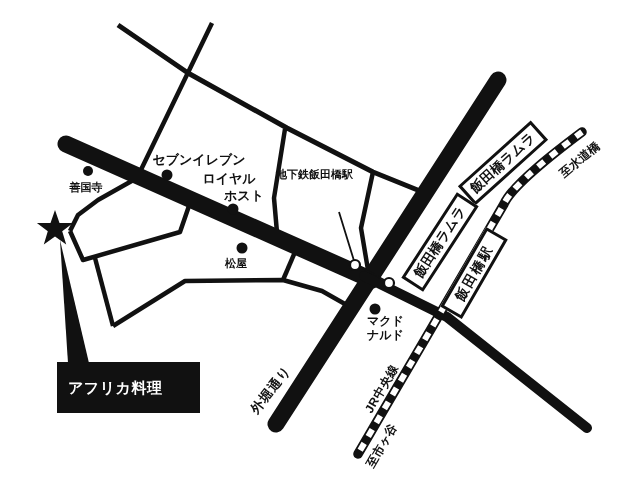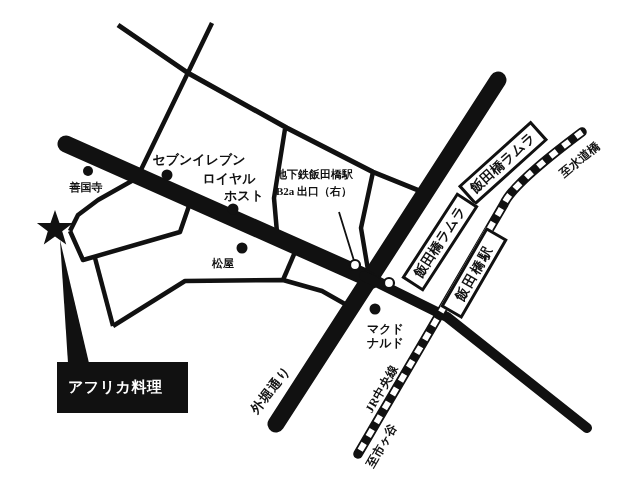--- a/index.html
+++ b/index.html
@@ -1,33 +1,33 @@
 <!DOCTYPE html>
 <html><head>
 <meta charset="utf-8">
 <style>
   html,body{margin:0;padding:0;background:#888;}
   #stage{
     position:relative;width:640px;height:491px;background:#ffffff;
-    overflow:hidden;font-family:Liberation Serif, serif;
+    overflow:hidden;font-family:Liberation Sans, sans-serif;
   }
   #stage svg{position:absolute;left:0;top:0;}
   .lbl{
     position:absolute;color:#111;font-weight:bold;white-space:nowrap;
     transform:translate(-50%,-50%);line-height:1.1;
   }
   .lbl.blk{transform:none;}
   .rot{transform-origin:center center;}
   .stationbox{
     position:absolute;background:#fff;border:3px solid #111;color:#111;
     display:flex;align-items:center;justify-content:center;
     font-weight:bold;white-space:nowrap;
   }
   .callout{
-    position:absolute;left:57px;top:362px;width:131px;height:51px;
+    position:absolute;left:57px;top:362px;width:143px;height:51px;
     background:#111;color:#fff;font-weight:bold;
     display:flex;flex-direction:column;justify-content:center;
     padding-left:11px;box-sizing:border-box;font-size:15px;line-height:21px;
     letter-spacing:0.5px;
   }
   .fs13{font-size:13px;} .fs125{font-size:11px;} .fs12{font-size:12px;}
 </style>
 </head>
 <body>
 
@@ -62,30 +62,29 @@
     <circle cx="375" cy="309" r="5.5" fill="#111"></circle>
 
     <polygon points="60,240 68,363 89,363" fill="#111"></polygon>
     <polygon points="55,210 59.5,222.9 73.1,223.1 62.2,231.3 66.2,244.4 55,236.6 43.8,244.4 47.8,231.3 36.9,223.1 50.5,222.9" fill="#111"></polygon>
   </svg>
 
   <div class="lbl fs13" style="left:199px;top:160px;">セブンイレブン</div>
   <div class="lbl fs13" style="left:229px;top:179px;">ロイヤル</div>
   <div class="lbl fs13" style="left:244px;top:196px;">ホスト</div>
   <div class="lbl fs125" style="left:86px;top:187px;">善国寺</div>
-  <div class="lbl fs125" style="left:223px;top:263px;">松屋</div>
+  <div class="lbl fs125" style="left:236px;top:263px;">松屋</div>
 
-  <div class="lbl blk fs12" style="left:367px;top:323px;line-height:13.5px;">
+  <div class="lbl blk fs12" style="left:367px;top:315px;line-height:13.5px;">
     <div>マクド</div>
     <div>ナルド</div>
   </div>
 
   <div class="lbl blk fs125" style="left:276px;top:166px;line-height:16.5px;">
     <div>地下鉄飯田橋駅</div>
-    <div>B2a 出口（右）</div>
   </div>
 
   <div class="lbl rot fs13" style="left:271px;top:390px;transform:translate(-50%,-50%) rotate(-52deg);letter-spacing:1px;">外堀通り</div>
   <div class="lbl rot fs12" style="left:382px;top:389px;transform:translate(-50%,-50%) rotate(-60deg);letter-spacing:0.5px;">JR中央線</div>
   <div class="lbl rot fs12" style="left:580px;top:160px;transform:translate(-50%,-50%) rotate(-40deg);">至水道橋</div>
   <div class="lbl rot fs12" style="left:382px;top:446px;transform:translate(-50%,-50%) rotate(-60deg);">至市ヶ谷</div>
 
   <div class="stationbox" style="left:457px;top:150px;width:92px;height:20px;font-size:13.5px;transform:translate(-50%,-50%) rotate(-42deg);left:503px;top:163px;">飯田橋ラムラ</div>
   <div class="stationbox" style="width:96px;height:20px;font-size:13.5px;transform:translate(-50%,-50%) rotate(-57deg);left:440px;top:242px;">飯田橋ラムラ</div>
   <div class="stationbox" style="width:86px;height:19px;font-size:13.5px;letter-spacing:2px;transform:translate(-50%,-50%) rotate(-60deg);left:474px;top:273px;">飯田橋駅</div>

